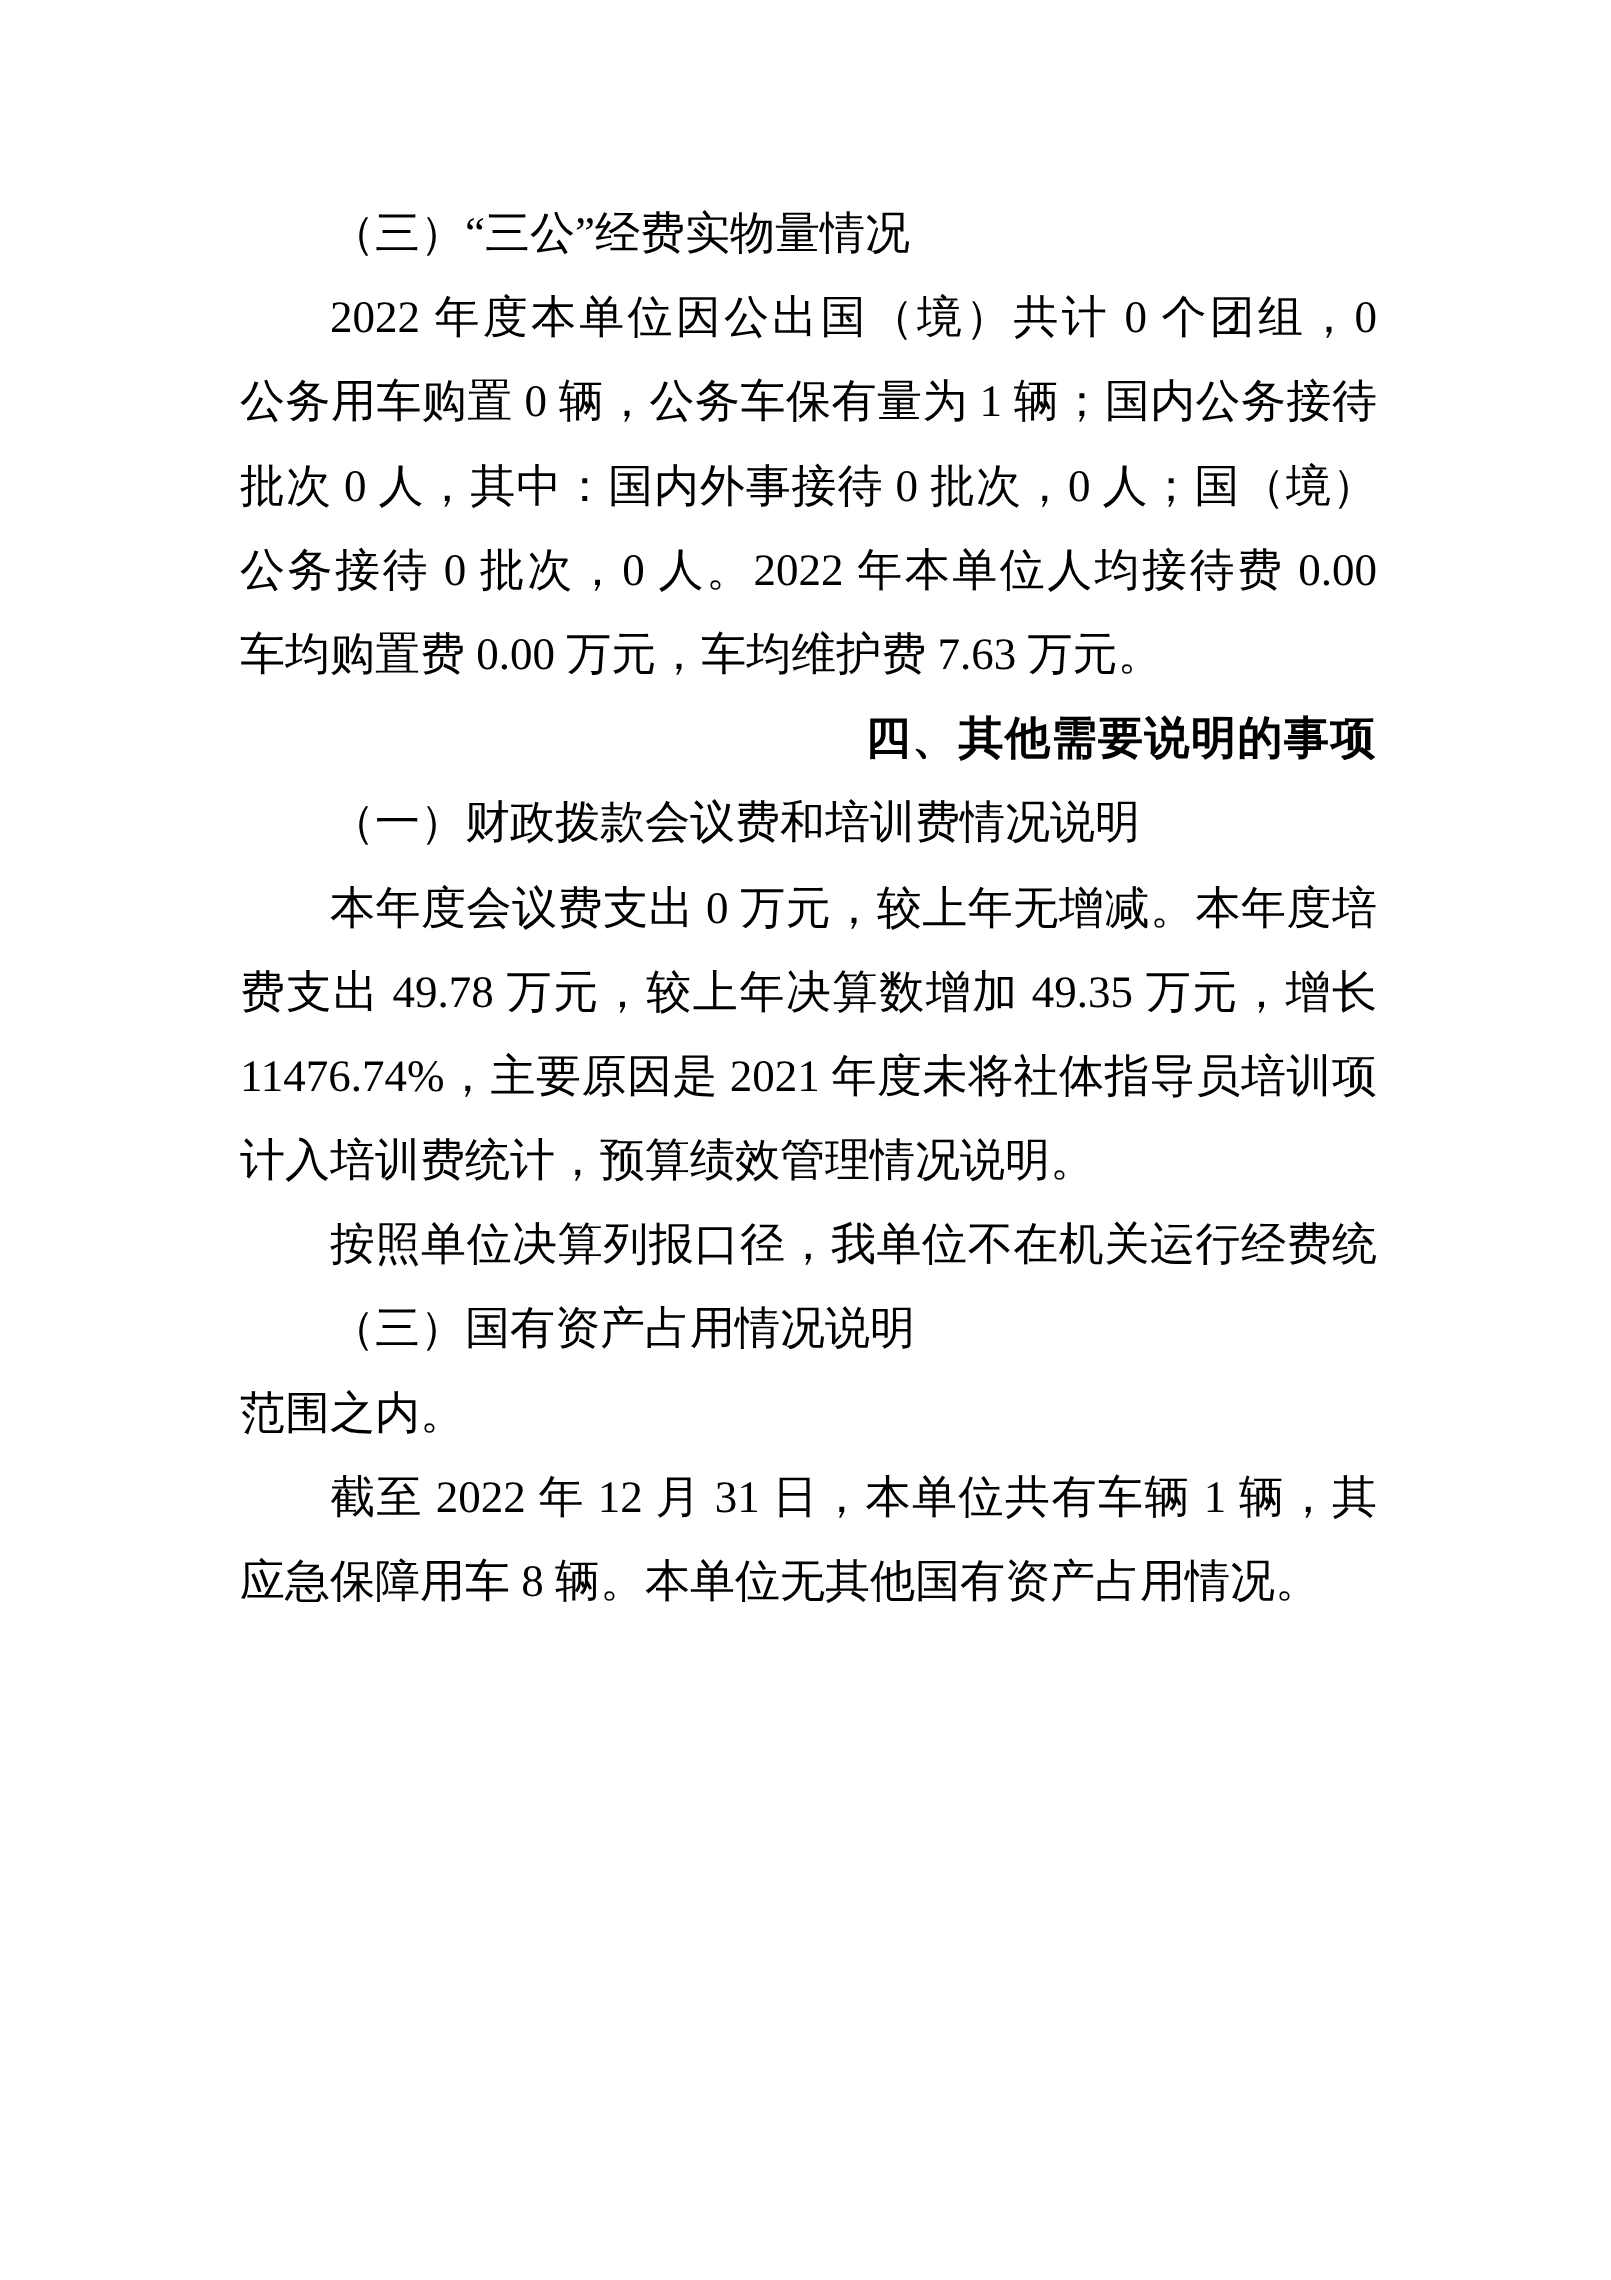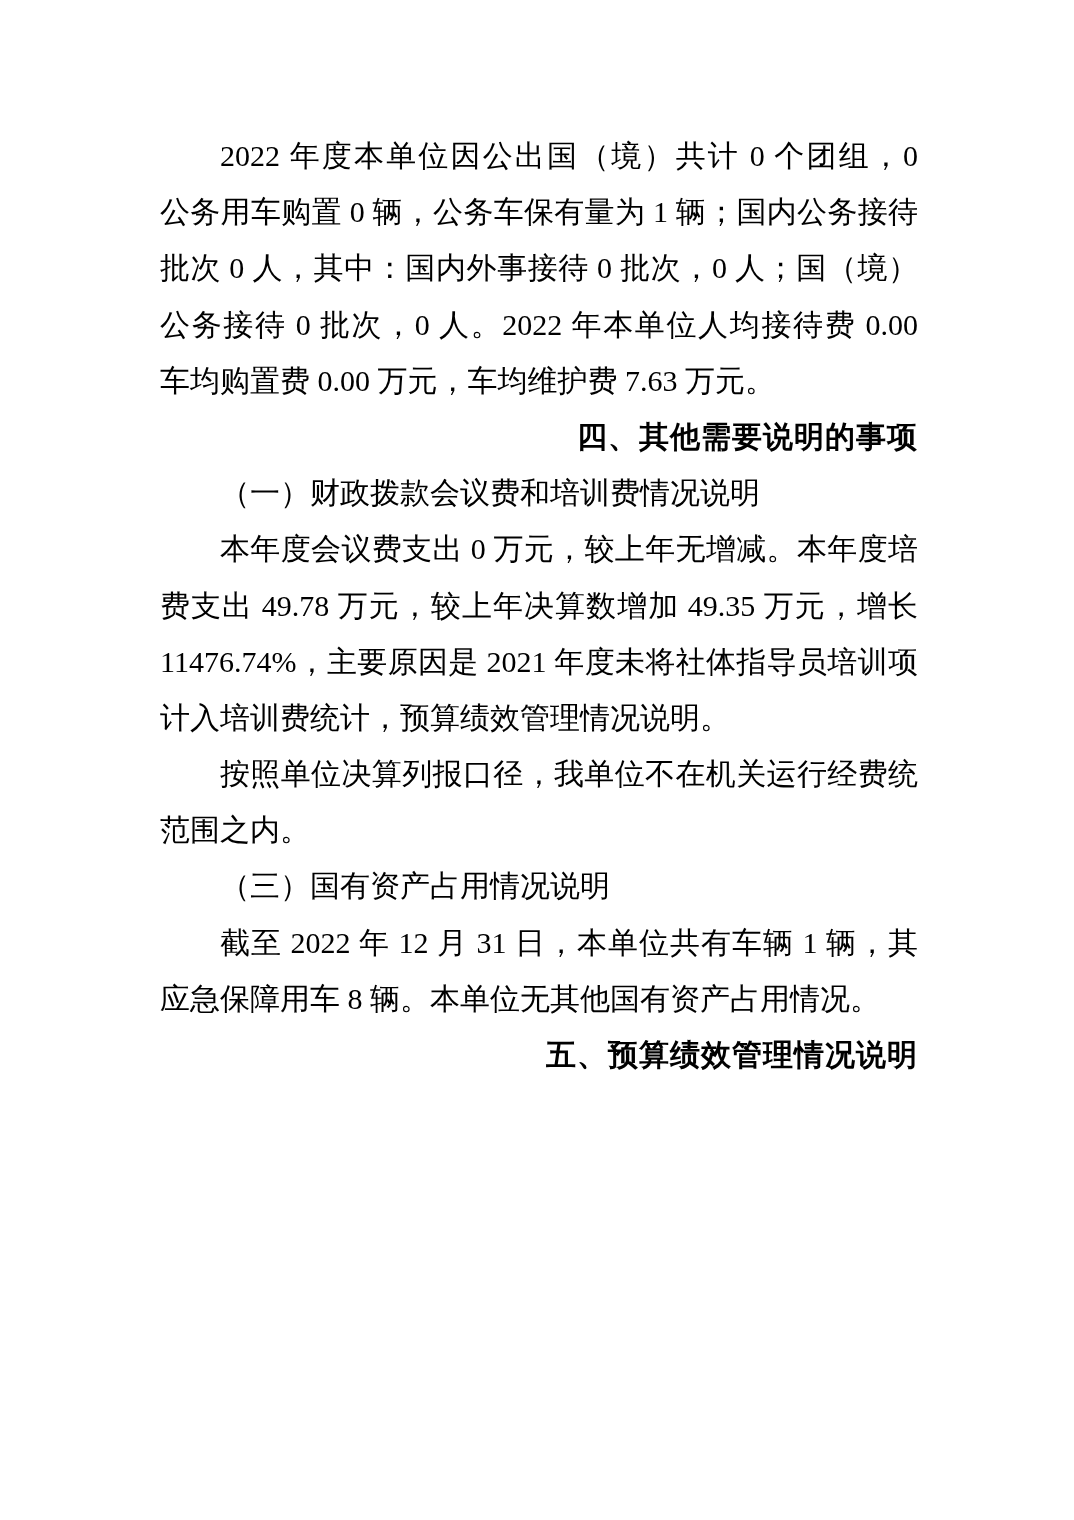--- a/index.html
+++ b/index.html
@@ -52,44 +52,44 @@
     font-family: "Liberation Serif", "DejaVu Serif", serif;
     font-weight: 400;
   }
 </style>
 </head>
 <body>
 
 <div class="page">
   <div class="text-block">
 
+    <div class="line h2 indent">（三）“三公”经费实物量情况</div>
 
     <div class="line indent fill">2022 年度本单位因公出国（境）共计 0 个团组，0 人；</div>
     <div class="line fill">公务用车购置 0 辆，公务车保有量为 1 辆；国内公务接待 0</div>
     <div class="line fill">批次 0 人，其中：国内外事接待 0 批次，0 人；国（境）外</div>
     <div class="line fill">公务接待 0 批次，0 人。2022 年本单位人均接待费 0.00 元，</div>
     <div class="line">车均购置费 0.00 万元，车均维护费 7.63 万元。</div>
 
     <div class="line h1 indent">四、其他需要说明的事项</div>
 
     <div class="line h2 indent">（一）财政拨款会议费和培训费情况说明</div>
 
     <div class="line indent fill">本年度会议费支出 0 万元，较上年无增减。本年度培训</div>
     <div class="line fill">费支出 49.78 万元，较上年决算数增加 49.35 万元，增长</div>
     <div class="line fill">11476.74%，主要原因是 2021 年度未将社体指导员培训项目</div>
     <div class="line">计入培训费统计，预算绩效管理情况说明。</div>
 
 
     <div class="line indent fill">按照单位决算列报口径，我单位不在机关运行经费统计</div>
+    <div class="line h2 indent">（三）国有资产占用情况说明</div>
+
     <div class="line">范围之内。</div>
-
-    <div class="line h2 indent">（三）国有资产占用情况说明</div>
 
     <div class="line indent fill">截至 2022 年 12 月 31 日，本单位共有车辆 1 辆，其中，</div>
     <div class="line">应急保障用车 8 辆。本单位无其他国有资产占用情况。</div>
 
 
 
-    <div class="line h1 indent">五、预算绩效管理情况说明</div>
 
 
   </div>
 </div>
 
 </body></html>

